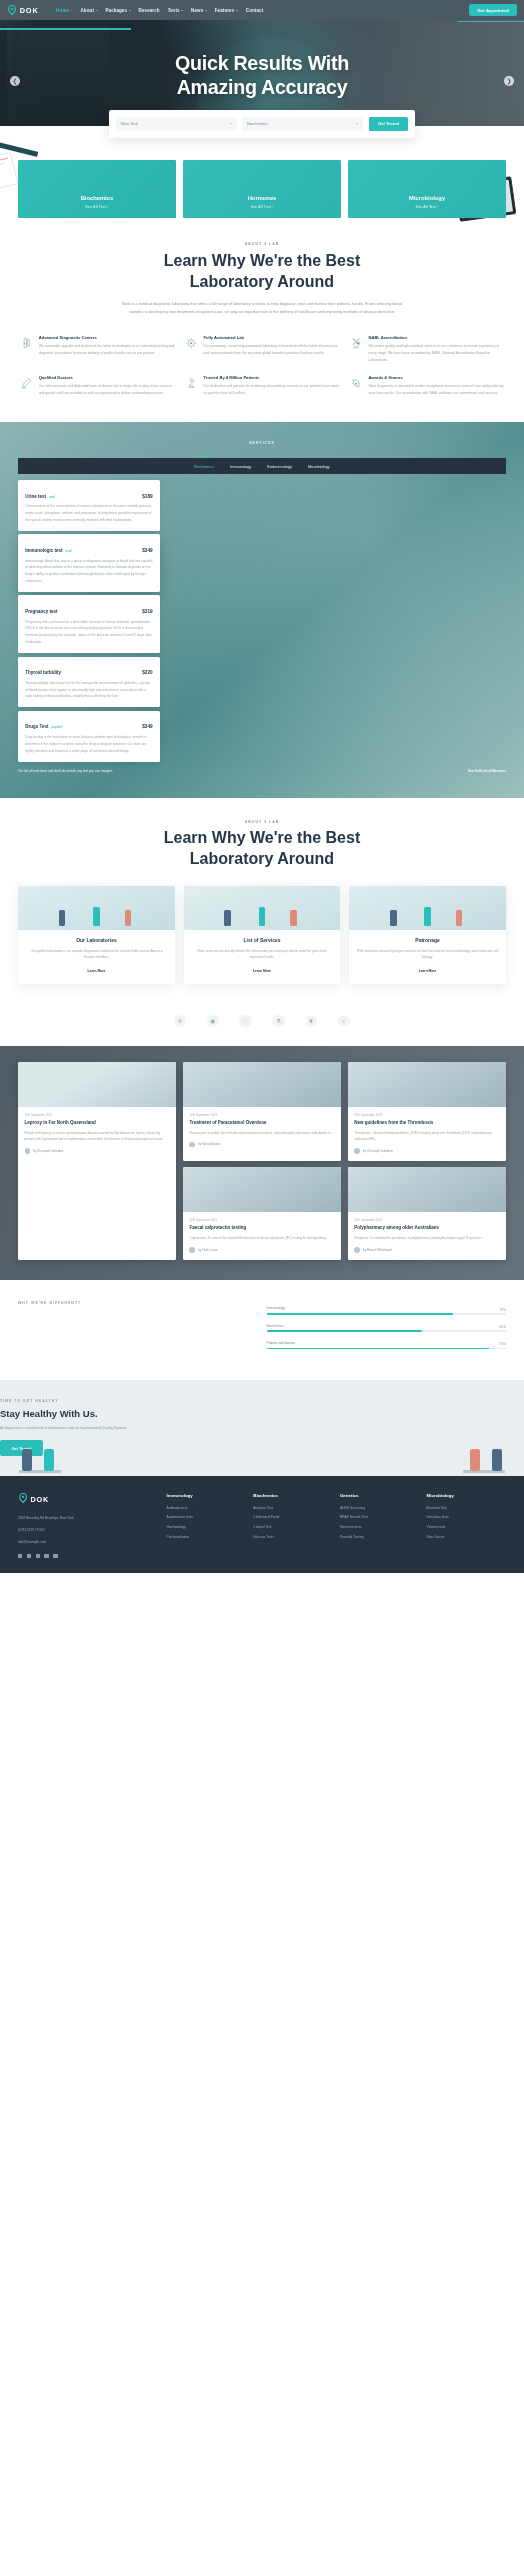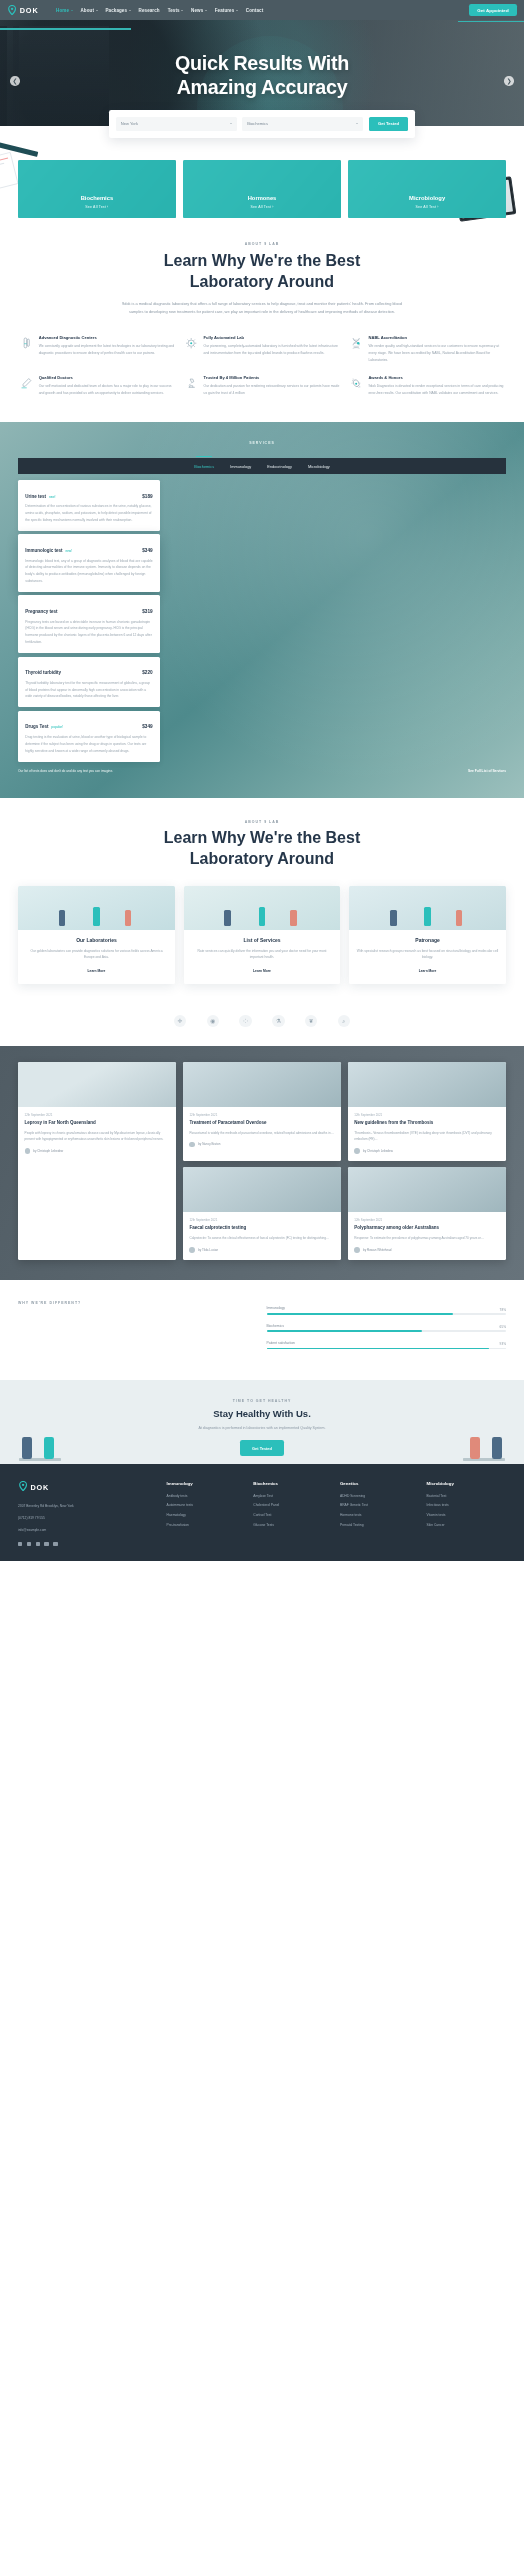--- a/index.html
+++ b/index.html
@@ -194,21 +194,21 @@
   .stats-l .eyebrow{ text-align:left; }
   .stats-l h2 { font-size:8.4px; font-weight:bold; color:#26374a; line-height:1.45; margin-top:5.1px; }
   .stats-r { flex:1.05; padding-top:5.8px; }
   .bar-row { margin-bottom:8.7px; }
   .bar-top { display:flex; justify-content:space-between; font-size:3.4px; color:#7e8b97; margin-bottom:2.9px;}
   .bar-track { height:1.5px; background:#e9edf0; border-radius:1.5px; position:relative; }
   .bar-fill { position:absolute; left:0; top:0; bottom:0; background:#2bbfbb; border-radius:1.5px;}
   .bar-pct { position:absolute; right:0; top:-5.8px; font-size:3.2px; color:#8c98a3;}
 
   
-  .cta { position:relative; background:#e9eff1; padding:19px 0 0; text-align:center; overflow:hidden; height:84px;}
+  .cta { position:relative; background:#e9eff1; padding:19px 0 0; overflow:hidden; height:96px;}
   .cta .eyebrow{ color:#8e9ba6; }
   .cta h2 { font-size:9.5px; font-weight:bold; color:#26374a; margin-top:5.1px; }
   .cta p { font-size:3.6px; color:#8b98a4; line-height:2; margin-top:5.8px; }
   .cta-btn { margin-top:8.7px; display:inline-block; background:#2bbfbb; color:#fff; font-size:3.9px; font-weight:bold; padding:5.1px 11.6px; border-radius:2.2px;}
   .cta-fig { position:absolute; bottom:0; width:70px; height:52px; }
   .cta-fig.l { left:5.8px; } .cta-fig.r { right:5.8px; }
   .deskfig { position:absolute; bottom:4.4px; width:10.2px; height:22px; border-radius:2.2px; }
   .desk { position:absolute; bottom:2.9px; width:42px; height:2.9px; background:#b9c7cc; border-radius:0.7px;}
 
   

